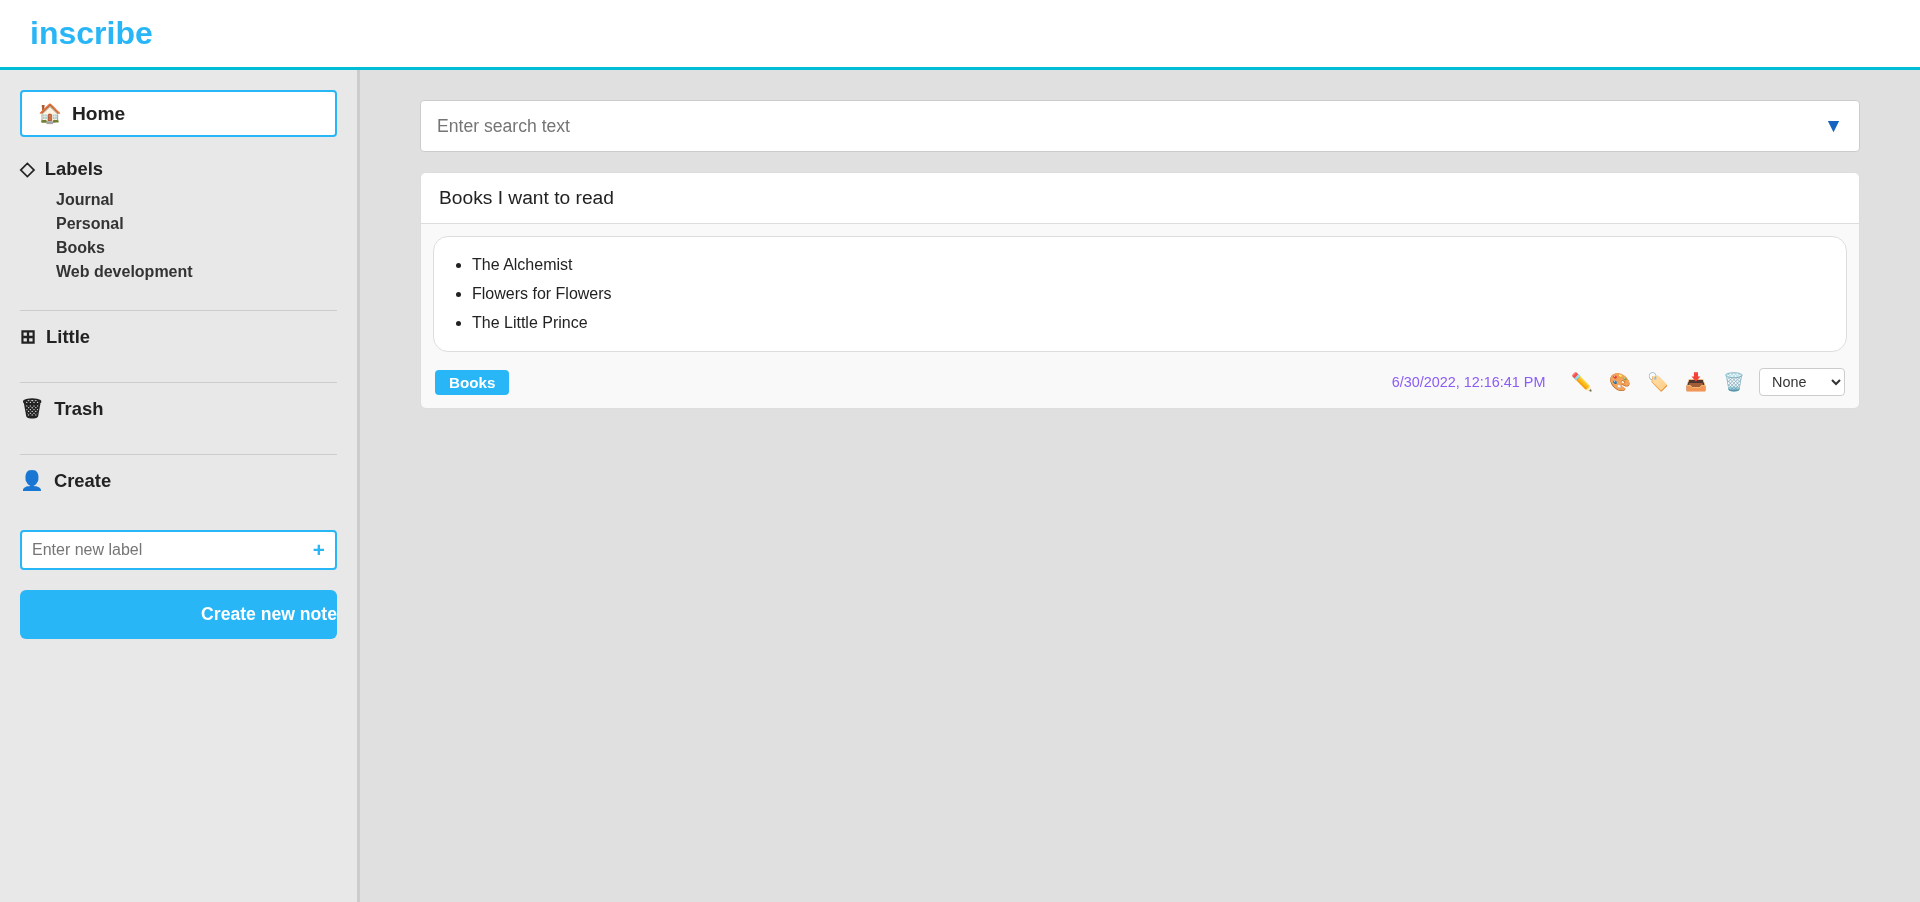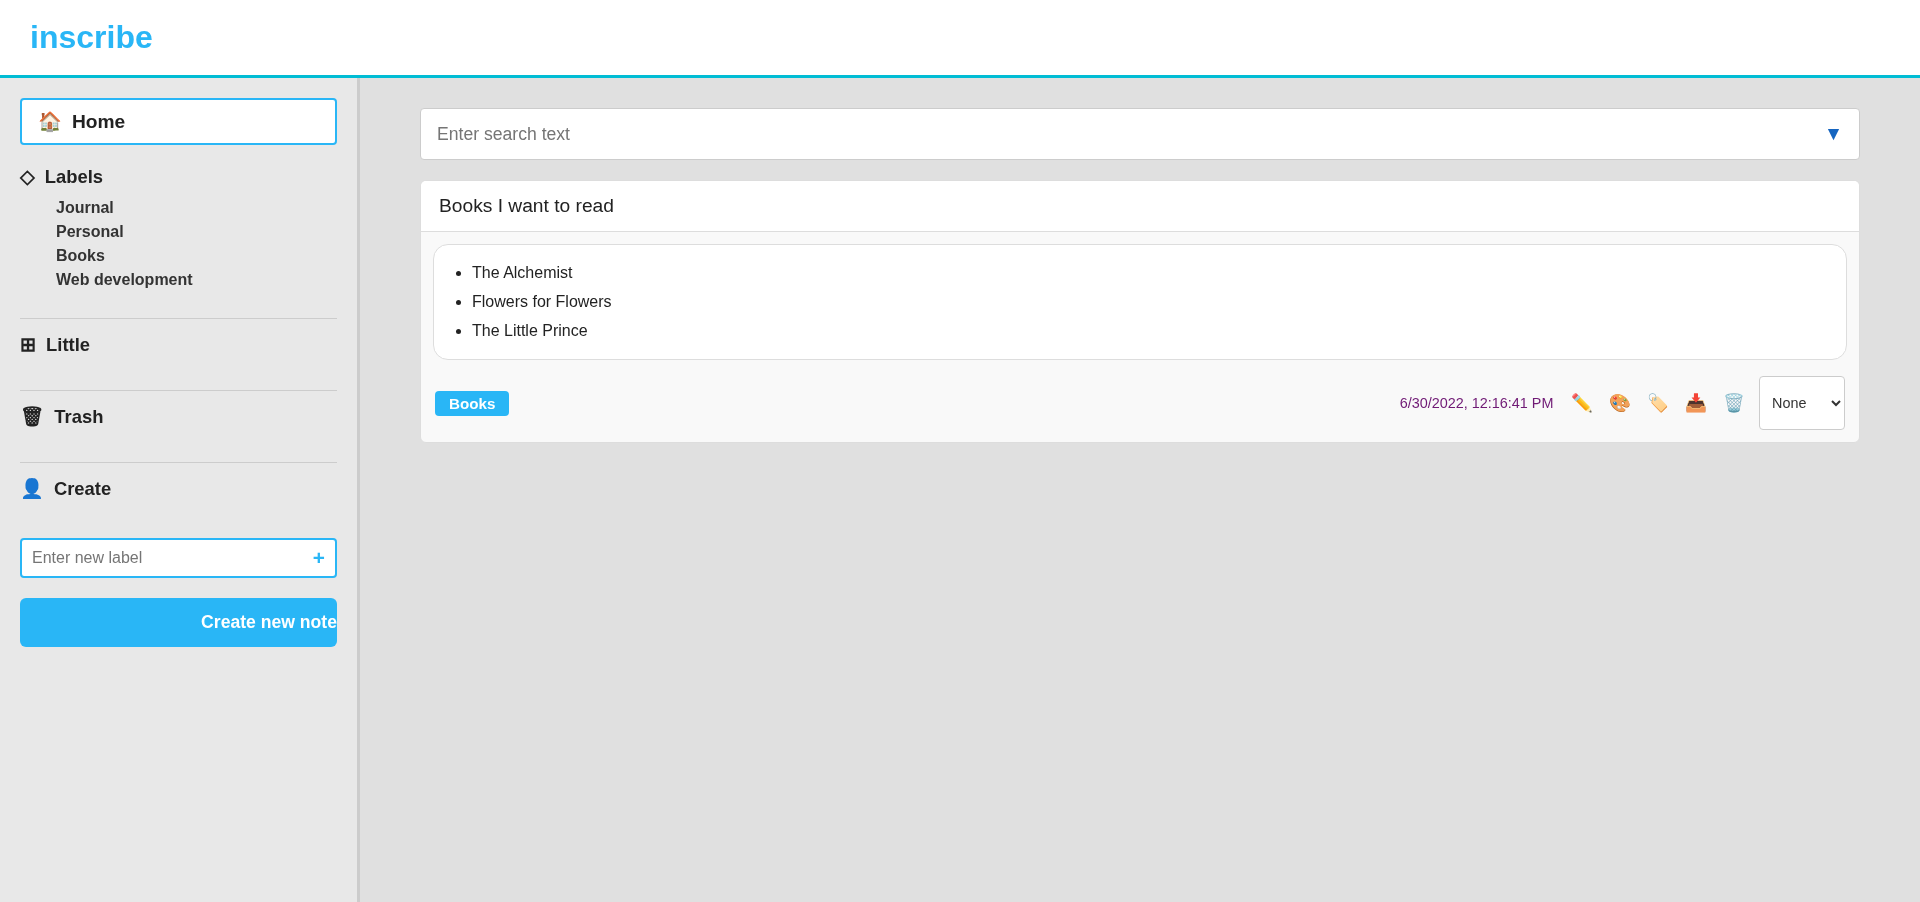--- a/index.html
+++ b/index.html
@@ -1,21 +1,21 @@
 <!DOCTYPE html>
 <html><head>
   <meta charset="utf-8">
   <style>
     * { box-sizing: border-box; margin: 0; padding: 0; }
     body { font-family: Arial, sans-serif; background: #f0f0f0; height: 902px; overflow: hidden; }
 
     
     #topbar {
       background: #fff;
-      height: 78px;
+      height: 70px;
       display: flex;
       align-items: center;
       padding: 4px 30px;
       border-bottom: 3px solid #00bcd4;
     }
     #topbar .logo {
       font-size: 2rem;
       font-weight: bold;
       color: #29b6f6;
     }
@@ -209,35 +209,35 @@
       cursor: pointer;
     }
     .note-actions {
       display: flex;
       align-items: center;
       margin-left: auto;
       gap: 12px;
     }
     .note-timestamp {
       font-size: 0.9rem;
-      color: #701a75;
-      margin-right: 4px;
+      color: #8b5cf6;
+      margin-right: 12px;
     }
     .note-action-btn {
       background: none;
       border: none;
       cursor: pointer;
       font-size: 1.1rem;
       color: #222;
       padding: 2px;
     }
     .note-move-select {
       border: 1px solid #ccc;
       border-radius: 4px;
-      padding: 17px 8px;
+      padding: 4px 8px;
       font-size: 0.9rem;
       background: #fff;
       color: #333;
       cursor: pointer;
     }
 
     
     .icon-home { font-size: 1.2rem; }
   </style>
 </head>

